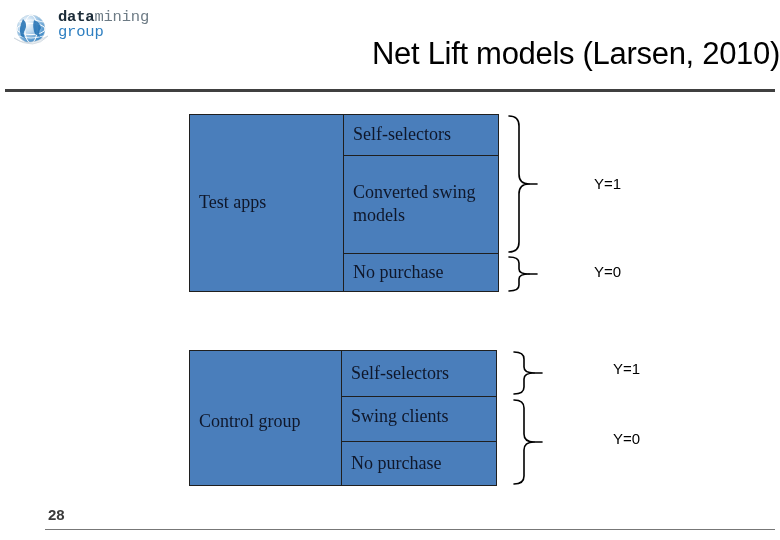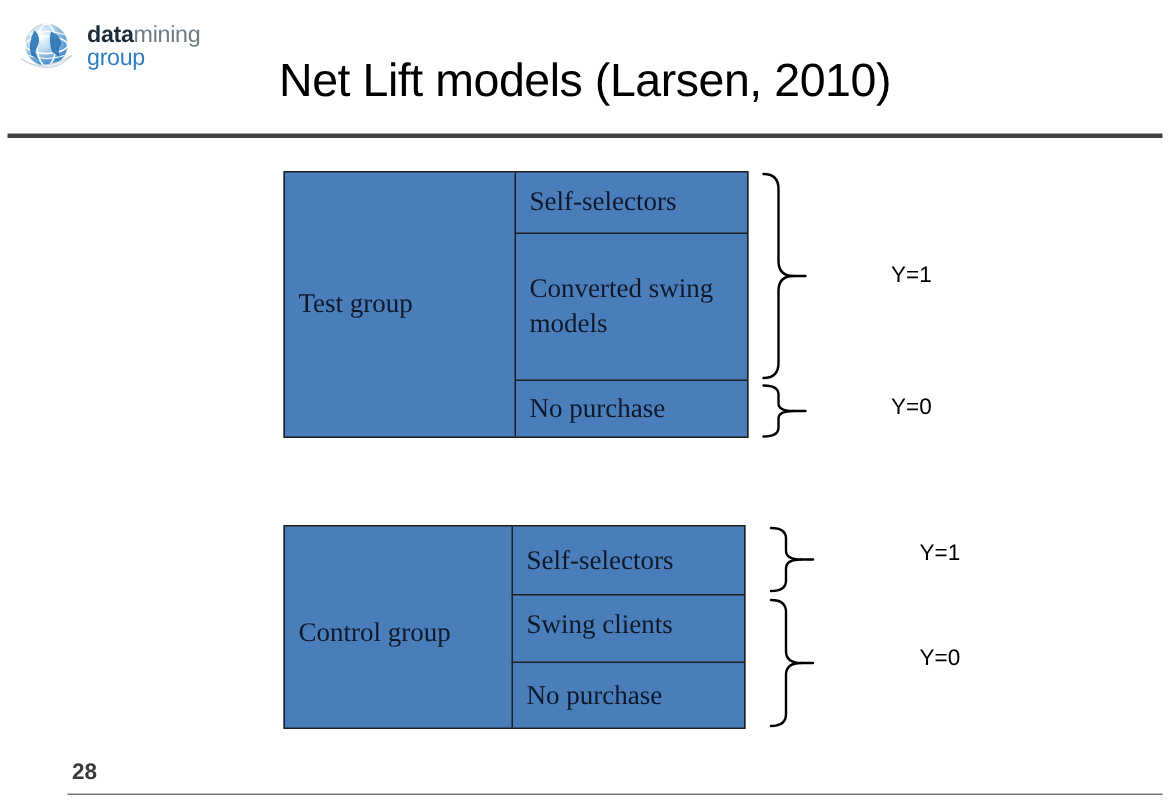--- a/index.html
+++ b/index.html
@@ -23,21 +23,22 @@
     height: 540px;
   }
 
   #logo {
     position: absolute;
     left: 12px;
     top: 8px;
     width: 150px;
     height: 44px;
     display: flex;
-    align-items: center;
+    align-items: flex-start;
+    font-family: Liberation Mono, monospace;
   }
   #globe-icon {
     width: 42px;
     height: 42px;
     flex: 0 0 42px;
     position: relative;
   }
   #logo-wordmark {
     margin-left: 4px;
     margin-top: 2px;
@@ -62,21 +63,21 @@
     letter-spacing: -0.2px;
     margin-top: -1px;
   }
 
   
   #title {
     position: absolute;
     left: 0;
     top: 36px;
     width: 780px;
-    text-align: center;
+    text-align: right;
     font-size: 31px;
     color: #000000;
     font-family: "Liberation Sans", sans-serif;
     font-weight: normal;
     letter-spacing: -0.3px;
   }
   #title-rule {
     position: absolute;
     left: 5px;
     top: 89px;
@@ -188,21 +189,21 @@
   <div id="title">Net Lift models (Larsen, 2010)</div>
   <div id="title-rule"></div>
 
   <div class="group-table" style="left:189px; top:114px; width:310px; height:178px;">
     <div class="divider-v" style="left:153px; top:0; height:176px;"></div>
     <div class="divider-h" style="left:153px; top:40px; width:155px;"></div>
     <div class="divider-h" style="left:153px; top:138px; width:155px;"></div>
   </div>
 
   <div class="cell center-label" style="left:190px; top:114px; width:153px; height:176px;">
-    <span>Test group</span>
+    <span>Test apps</span>
   </div>
 
   <div class="cell" style="left:344px; top:115px; width:154px; height:39px;">
     <span>Self-selectors</span>
   </div>
 
   <div class="cell" style="left:344px; top:155px; width:154px; height:97px; line-height:1.25;">
     <span style="display:inline-block; max-width:140px;">Converted swing models</span>
   </div>
 

